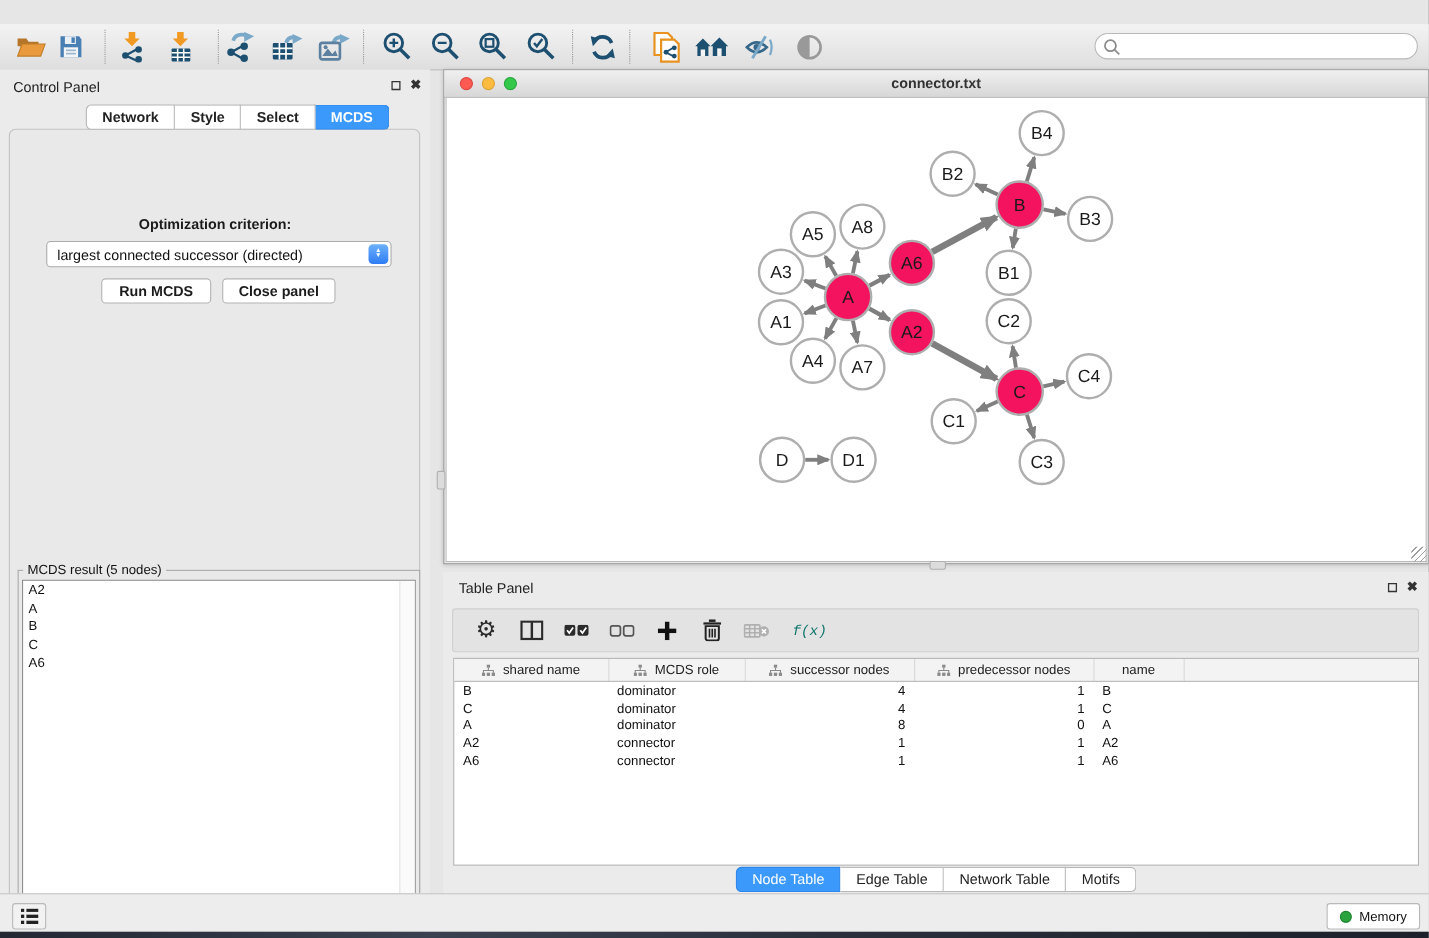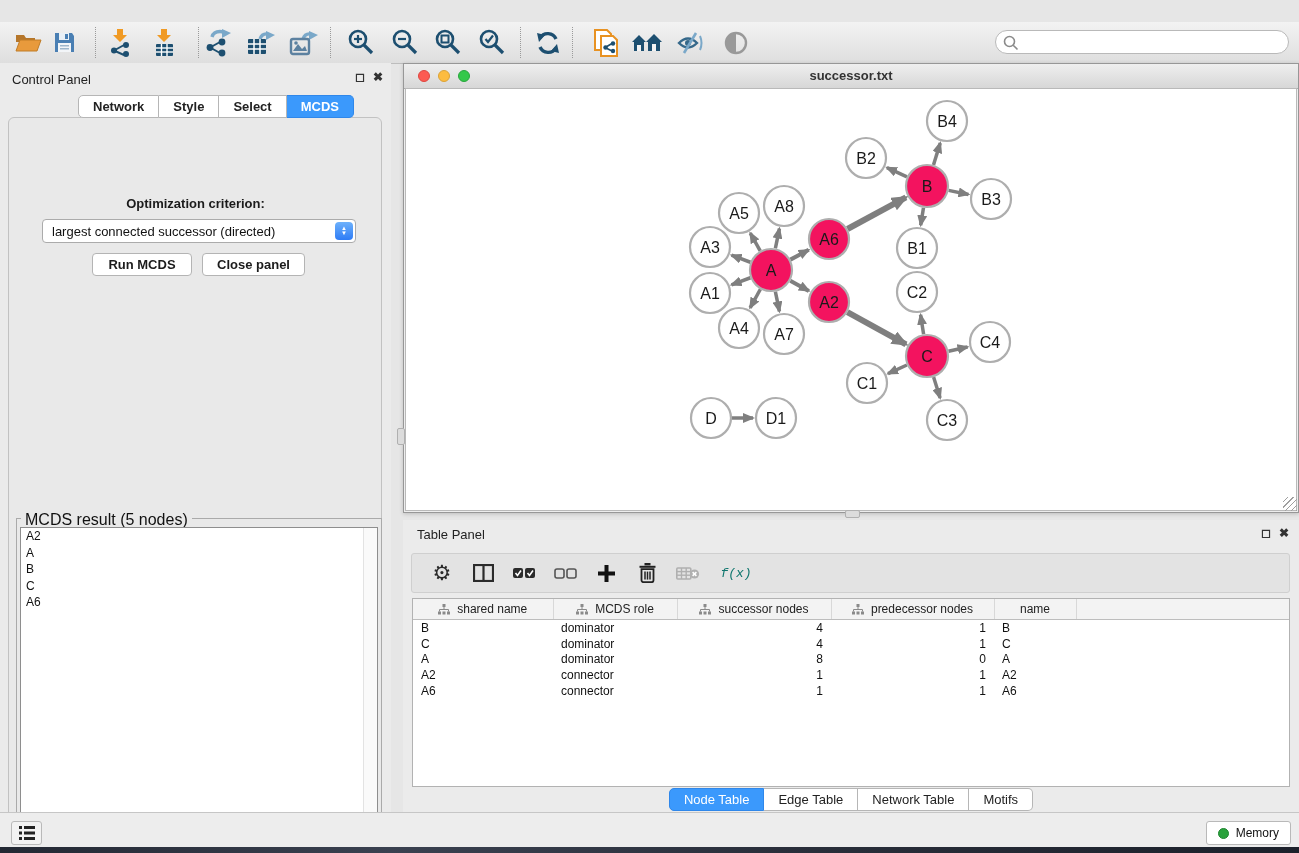--- a/index.html
+++ b/index.html
@@ -55,21 +55,21 @@
     background:linear-gradient(#6db1fb,#2e7cf6);display:flex;flex-direction:column;
     align-items:center;justify-content:center;color:#fff;font-size:6px;line-height:5px;}
   .cp-btn{position:absolute;height:23px;background:#fff;border:1px solid #b4b4b4;
     border-radius:4px;font-size:13px;font-weight:600;color:#1b1b1b;display:flex;
     align-items:center;justify-content:center;box-sizing:border-box;cursor:default;}
   .run-btn{left:92px;top:190px;width:100px;}
   .close-btn{left:202px;top:190px;width:103px;}
   .fieldset{position:absolute;left:16px;top:455px;width:366px;height:345px;
     border:1px solid #aaa;box-sizing:border-box;}
   .fieldset .legend{position:absolute;left:4px;top:-8px;background:#e9e9e9;
-    padding:0 4px;font-size:16px;color:#111;}
+    padding:0 4px;font-size:12px;color:#111;}
   .listbox{position:absolute;left:3px;top:8px;width:358px;height:331px;background:#fff;
     border:1px solid #8e8e8e;box-sizing:border-box;overflow:hidden;}
   .listbox .sb{position:absolute;right:0;top:0;bottom:0;width:13px;background:#fafafa;
     border-left:1px solid #e3e3e3;}
   .mcds-item{font-size:12px;color:#111;padding:1px 0 1px 5px;line-height:14.5px;}
   
   .net-window{position:absolute;left:403px;top:63px;width:896px;height:450px;
     background:#ededed;border:1px solid #979797;box-sizing:border-box;
     box-shadow:0 1px 4px rgba(0,0,0,.18);}
   .net-titlebar{position:absolute;left:0;top:0;right:0;height:24px;
@@ -333,21 +333,21 @@
     </div>
   </div>
 
   <div class="net-window">
     <div class="net-titlebar">
       <div class="lights net-lights">
         <div class="light red"></div>
         <div class="light yellow"></div>
         <div class="light green"></div>
       </div>
-      <div class="title">successor.txt</div>
+      <div class="title">connector.txt</div>
     </div>
     <div class="net-canvas">
       <svg width="890" height="421" viewBox="0 0 890 421">
         <defs>
           <marker id="arrow" markerUnits="userSpaceOnUse" markerWidth="12" markerHeight="10" refX="10" refY="5" orient="auto">
               <path d="M0,0 L12,5 L0,10 Z" fill="#7f7f7f"></path>
             </marker>
           <marker id="arrowBig" markerUnits="userSpaceOnUse" markerWidth="17" markerHeight="14" refX="14" refY="7" orient="auto">
               <path d="M0,0 L17,7 L0,14 Z" fill="#7f7f7f"></path>
             </marker>

